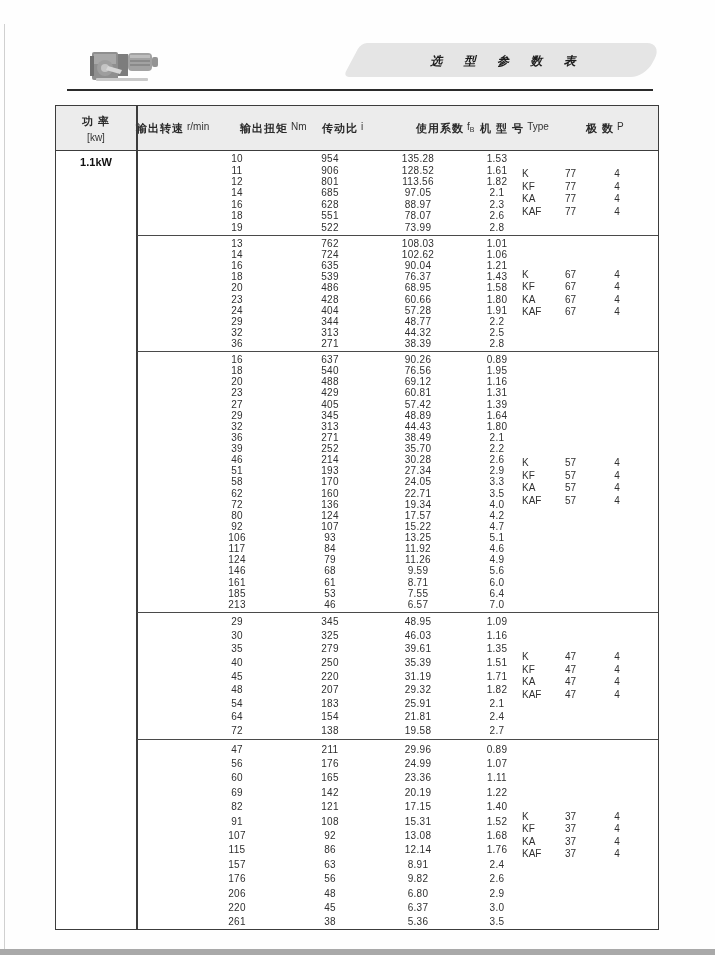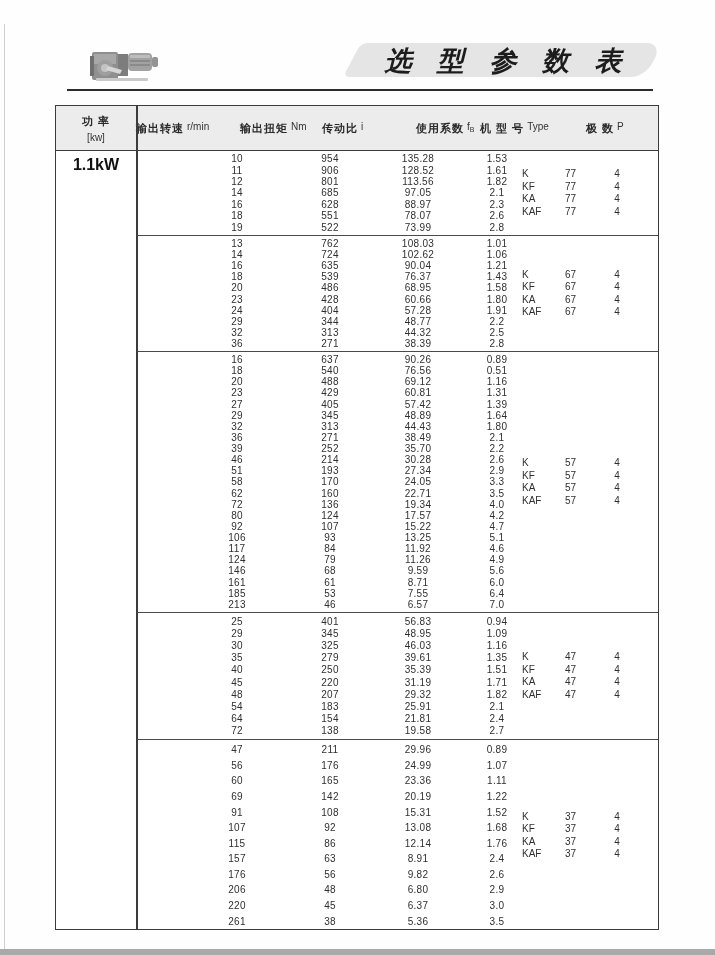--- a/index.html
+++ b/index.html
@@ -15,21 +15,21 @@
   
   .logo { position:absolute; left:90px; top:44px; width:76px; height:40px; }
   .title-banner {
     position:absolute; left:352px; top:43px; width:302px; height:34px;
     background:#e5e5e5; border-radius:6px 16px 14px 6px;
     transform:skewX(-28deg);
   }
   .title-text {
     position:absolute; left:352px; top:46px; width:302px; height:30px;
     display:flex; align-items:center; justify-content:center;
-    font-size:27px; font-weight:bold; font-style:italic; letter-spacing:9px;
+    font-size:12px; font-weight:bold; font-style:italic; letter-spacing:9px;
     color:#1c1c1c; text-indent:9px;
   }
   .header-rule { position:absolute; left:67px; top:89px; width:586px; height:2px; background:#2b2b2b; }
 
   
   .sel-table {
     position:absolute; left:55px; top:105px; width:604px; height:825px;
     border:1.5px solid #3c3c3c; background:#fff;
   }
   .t-header {
@@ -45,21 +45,21 @@
   }
   .h-cell { text-align:center; display:flex; flex-direction:row; gap:3px; }
   .h-l1 { font-size:11px; font-weight:bold; letter-spacing:1px; }
   .h-l2 { font-size:10px; color:#333; }
   .sub-b { font-size:7px; position:relative; top:2px; }
 
   .col-divider { position:absolute; left:80px; top:0; bottom:0; width:1.5px; background:#3c3c3c; }
 
   .power-label {
     position:absolute; left:0; top:50px; width:80px; text-align:center;
-    font-size:16px; font-weight:bold; color:#111;
+    font-size:11px; font-weight:bold; color:#111;
   }
 
   .t-body { position:absolute; left:81px; top:45px; right:0; bottom:0; }
   .block { position:relative; width:100%; }
   .block + .block { border-top:1.3px solid #4a4a4a; }
   .rows { position:absolute; inset:2px 0 2px 0; display:flex; flex-direction:column; justify-content:flex-start;padding-left:48px; }
   .row { flex:1; display:grid; grid-template-columns:104px 82px 94px 64px; align-items:center; }
   .cell { text-align:center; font-size:10px; color:#2f2f2f; letter-spacing:0.3px; }
 
   .types {
@@ -315,21 +315,21 @@
             <div class="row">
               <span class="cell">16</span>
               <span class="cell">637</span>
               <span class="cell">90.26</span>
               <span class="cell">0.89</span>
             </div>
             <div class="row">
               <span class="cell">18</span>
               <span class="cell">540</span>
               <span class="cell">76.56</span>
-              <span class="cell">0.51</span>
+              <span class="cell">1.95</span>
             </div>
             <div class="row">
               <span class="cell">20</span>
               <span class="cell">488</span>
               <span class="cell">69.12</span>
               <span class="cell">1.16</span>
             </div>
             <div class="row">
               <span class="cell">23</span>
               <span class="cell">429</span>
@@ -478,26 +478,20 @@
                 <span class="pfx">KAF</span>
                 <span class="sz">57</span>
               </span>
               <span class="pole">4</span>
             </div>
           </div>
         </div>
         <div class="block" style="height: 127px;">
           <div class="rows">
             <div class="row">
-              <span class="cell">25</span>
-              <span class="cell">401</span>
-              <span class="cell">56.83</span>
-              <span class="cell">0.94</span>
-            </div>
-            <div class="row">
               <span class="cell">29</span>
               <span class="cell">345</span>
               <span class="cell">48.95</span>
               <span class="cell">1.09</span>
             </div>
             <div class="row">
               <span class="cell">30</span>
               <span class="cell">325</span>
               <span class="cell">46.03</span>
               <span class="cell">1.16</span>
@@ -596,20 +590,26 @@
               <span class="cell">23.36</span>
               <span class="cell">1.11</span>
             </div>
             <div class="row">
               <span class="cell">69</span>
               <span class="cell">142</span>
               <span class="cell">20.19</span>
               <span class="cell">1.22</span>
             </div>
             <div class="row">
+              <span class="cell">82</span>
+              <span class="cell">121</span>
+              <span class="cell">17.15</span>
+              <span class="cell">1.40</span>
+            </div>
+            <div class="row">
               <span class="cell">91</span>
               <span class="cell">108</span>
               <span class="cell">15.31</span>
               <span class="cell">1.52</span>
             </div>
             <div class="row">
               <span class="cell">107</span>
               <span class="cell">92</span>
               <span class="cell">13.08</span>
               <span class="cell">1.68</span>

